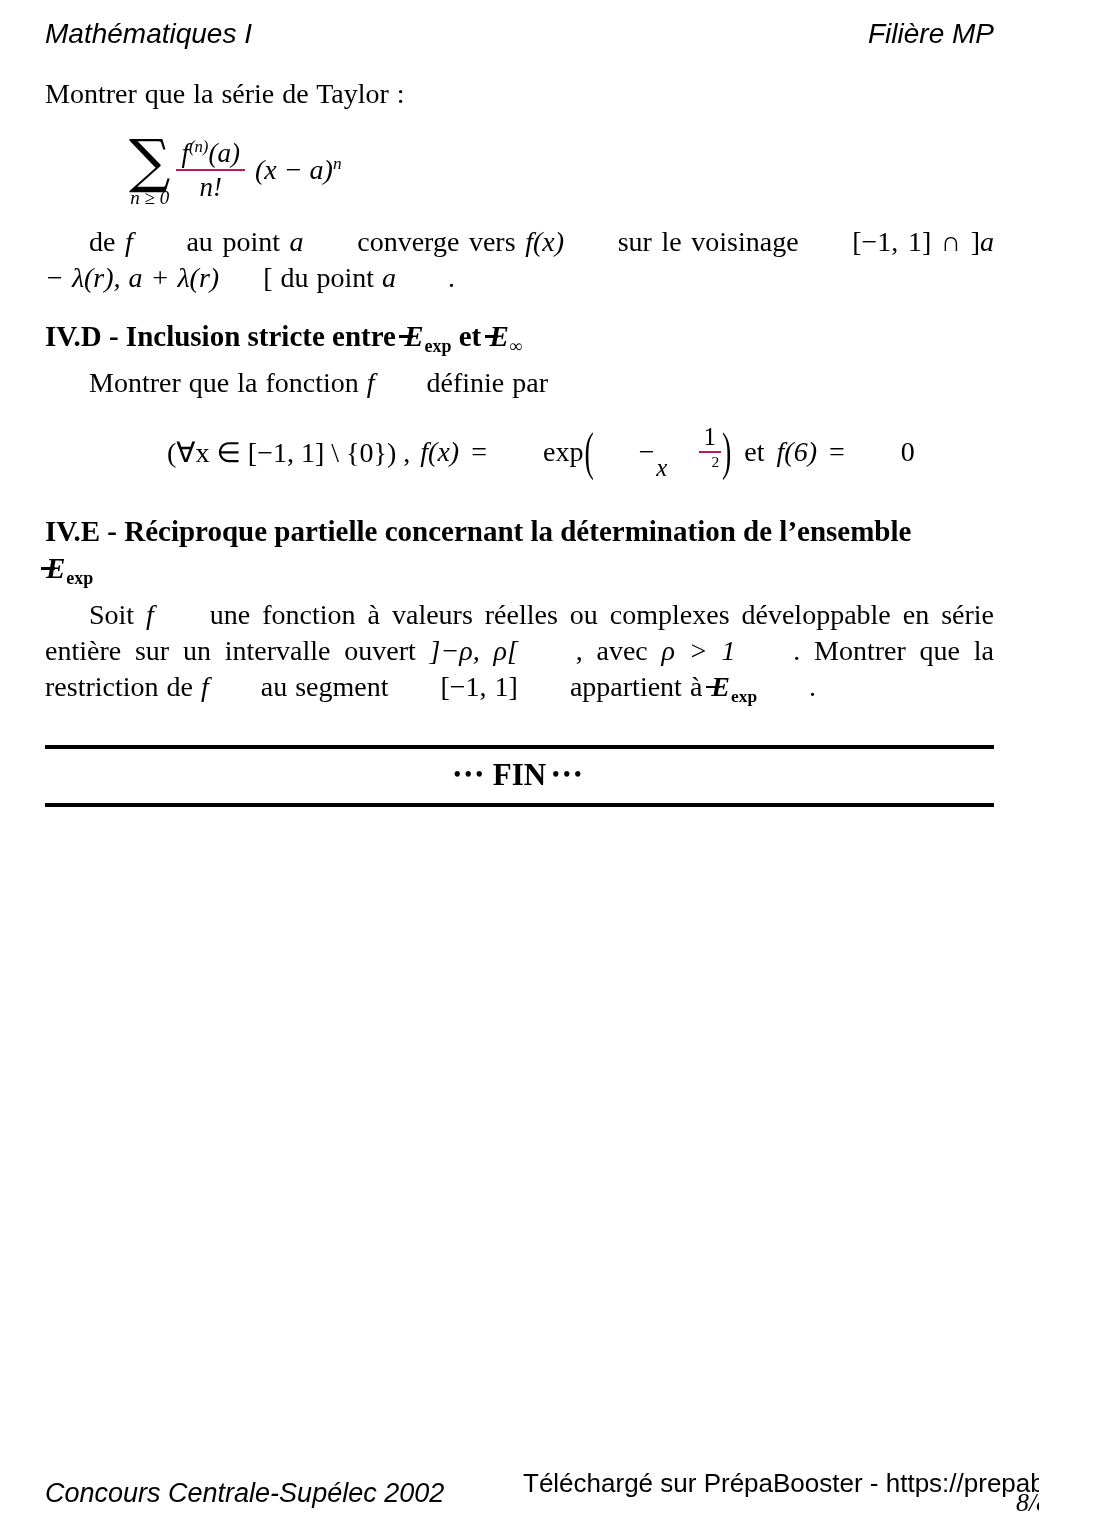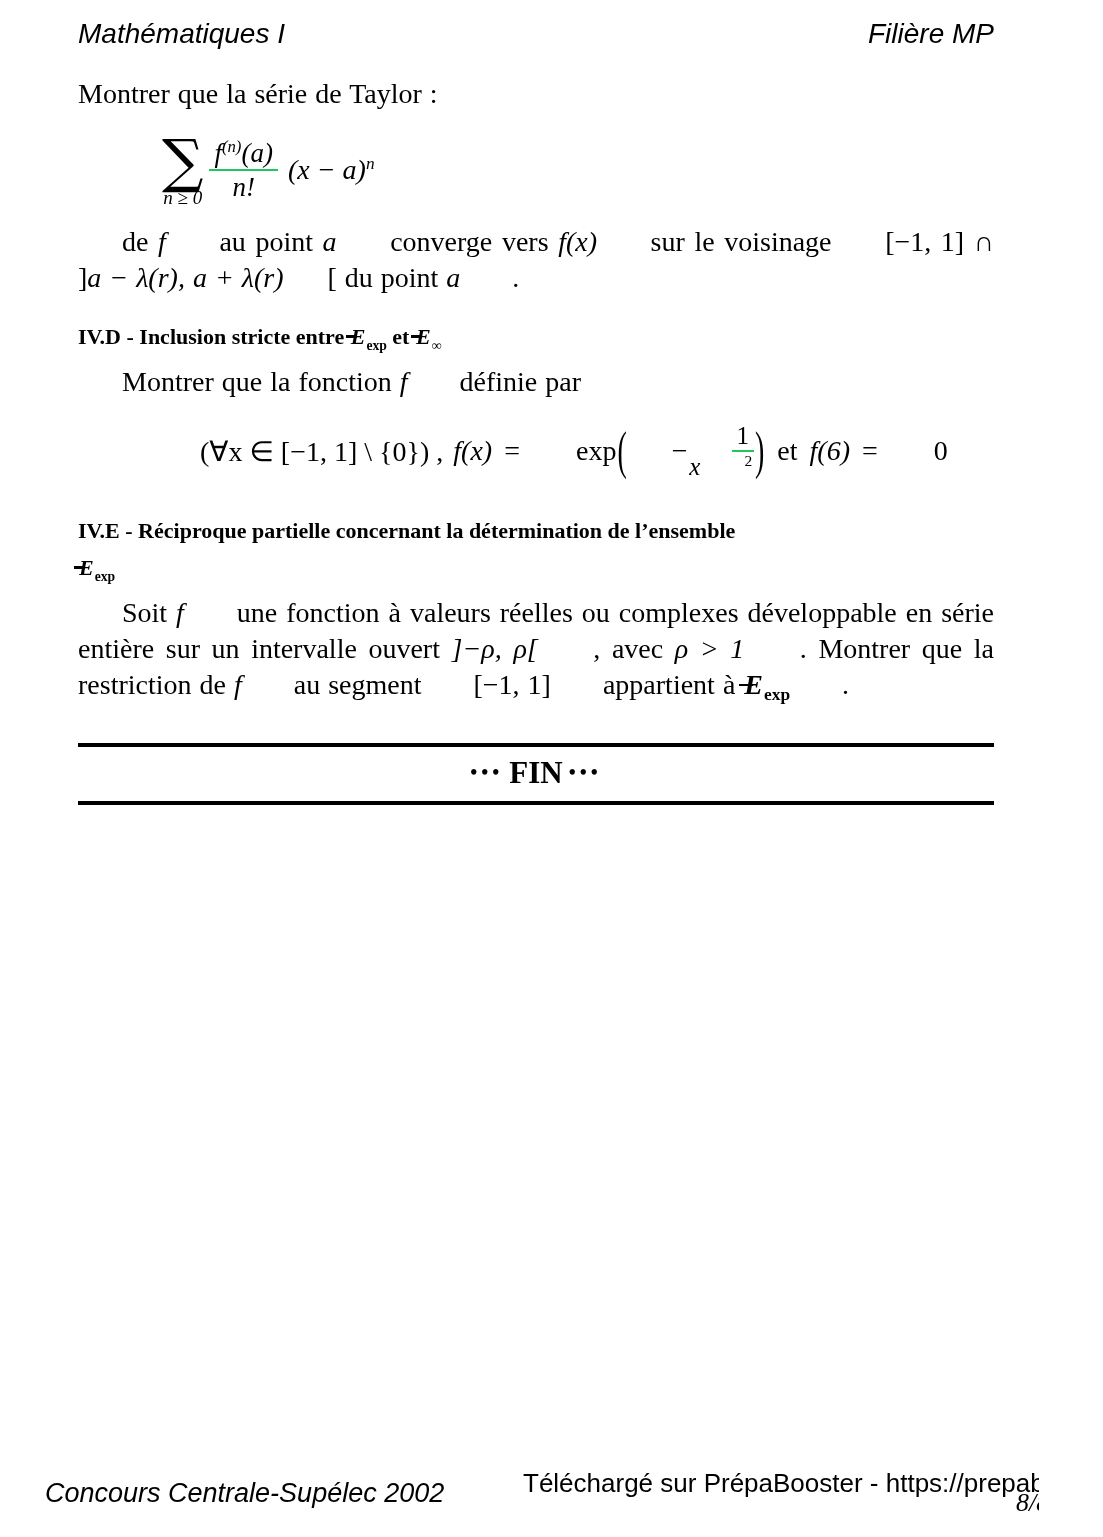--- a/index.html
+++ b/index.html
@@ -1,52 +1,52 @@
 <!DOCTYPE html>
 <html><head>
 <meta charset="utf-8">
 <style>
   * { margin:0; padding:0; box-sizing:border-box; }
   body { background:#ffffff; }
   .page {
     position:relative; width:1039px; height:1537px; background:#ffffff;
-    color:#000; font-family:"Liberation Serif", serif; overflow:hidden;padding-left:33px;
+    color:#000; font-family:"Liberation Serif", serif; overflow:hidden;
   }
   .content { padding:18px 45px 0 45px; }
   .hdr { display:flex; justify-content:space-between; align-items:flex-start;
          font-family:"Liberation Sans", sans-serif; font-style:italic; font-size:28px; }
   .body-p { font-size:28px; line-height:36px; word-spacing:1px; }
   .just { text-align:justify; }
   .mi { font-style:italic; }
   .mr { font-style:normal;margin-left:44px; }
   .lead { margin-top:26px; }
 
   
   .formula { display:flex; align-items:center; font-size:28px; }
   .taylor { margin:8px 0 4px 84px; height:100px; }
   .bigsum { display:inline-flex; flex-direction:column; align-items:center; margin-right:6px; }
   .sigma { font-family:"DejaVu Serif","DejaVu Sans",serif; font-size:58px; line-height:58px; }
   .sumlimit { font-size:19px; line-height:20px; margin-top:-2px; }
   .frac { display:inline-flex; flex-direction:column; align-items:center; vertical-align:middle; }
-  .frac .num { display:block; border-bottom:2px solid #22c55e; padding:0 5px 1px 5px; }
+  .frac .num { display:block; border-bottom:2px solid #be185d; padding:0 5px 1px 5px; }
   .frac .den { display:block; padding-top:1px; text-align:center; }
   .taylor .frac .num, .taylor .frac .den { font-size:27px; line-height:30px; }
   sup.msup { font-size:62%; vertical-align:super; line-height:0; }
   .factor { margin-left:10px; }
 
   
   .expf { margin:12px 0 8px 78px; height:78px; }
   .expf .frac .num, .expf .frac .den { font-size:25px; line-height:27px; }
   .eq { margin:0 12px; }
   .fx { margin-left:10px; }
   .et { margin:0 12px; }
   .bigparen { display:inline-block; transform:scaleY(1.9); font-size:28px; margin:0 1px; }
 
   
-  h2 { font-size:22px; line-height:37px; font-weight:bold; margin-top:22px; }
+  h2 { font-size:29px; line-height:37px; font-weight:bold; margin-top:22px; }
 
   
   .scrE { font-style:italic; font-weight:bold; position:relative; display:inline-block; padding:0 1px; }
   .scrE::after { content:""; position:absolute; left:-4px; top:46%; width:65%; height:2.5px; background:#000; }
   .setsub { font-size:62%; font-weight:bold; vertical-align:-6px; letter-spacing:0; }
 
   
   .rule { height:4px; background:#000; }
   .rule-top { margin-top:30px; }
   .fin-line { text-align:center; font-weight:bold; font-size:31px; padding:8px 0 10px 0; }

